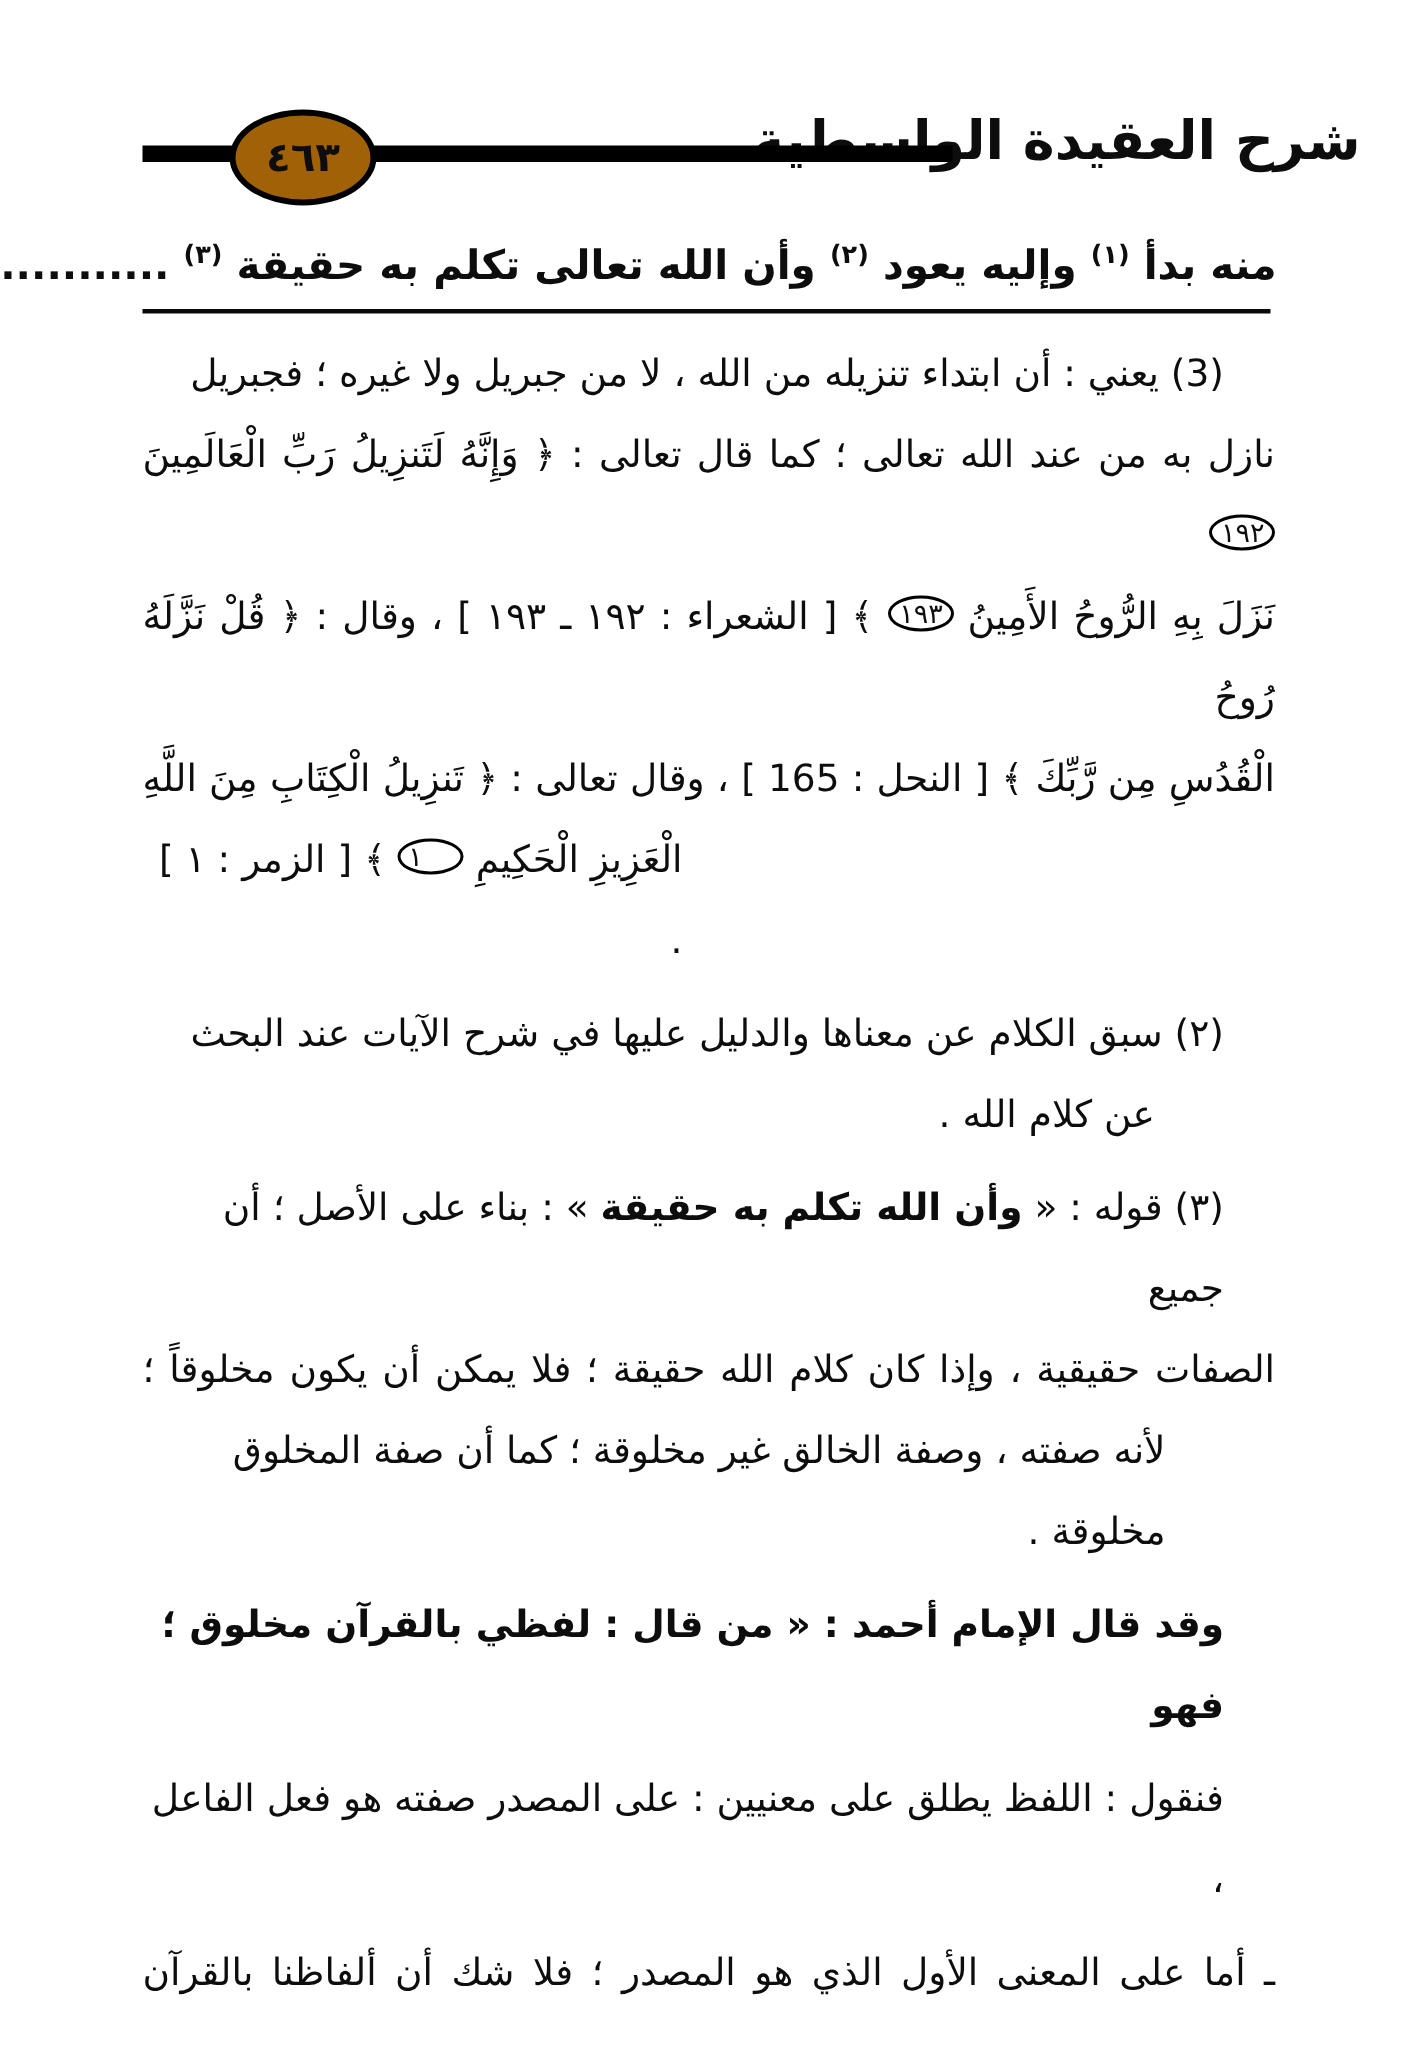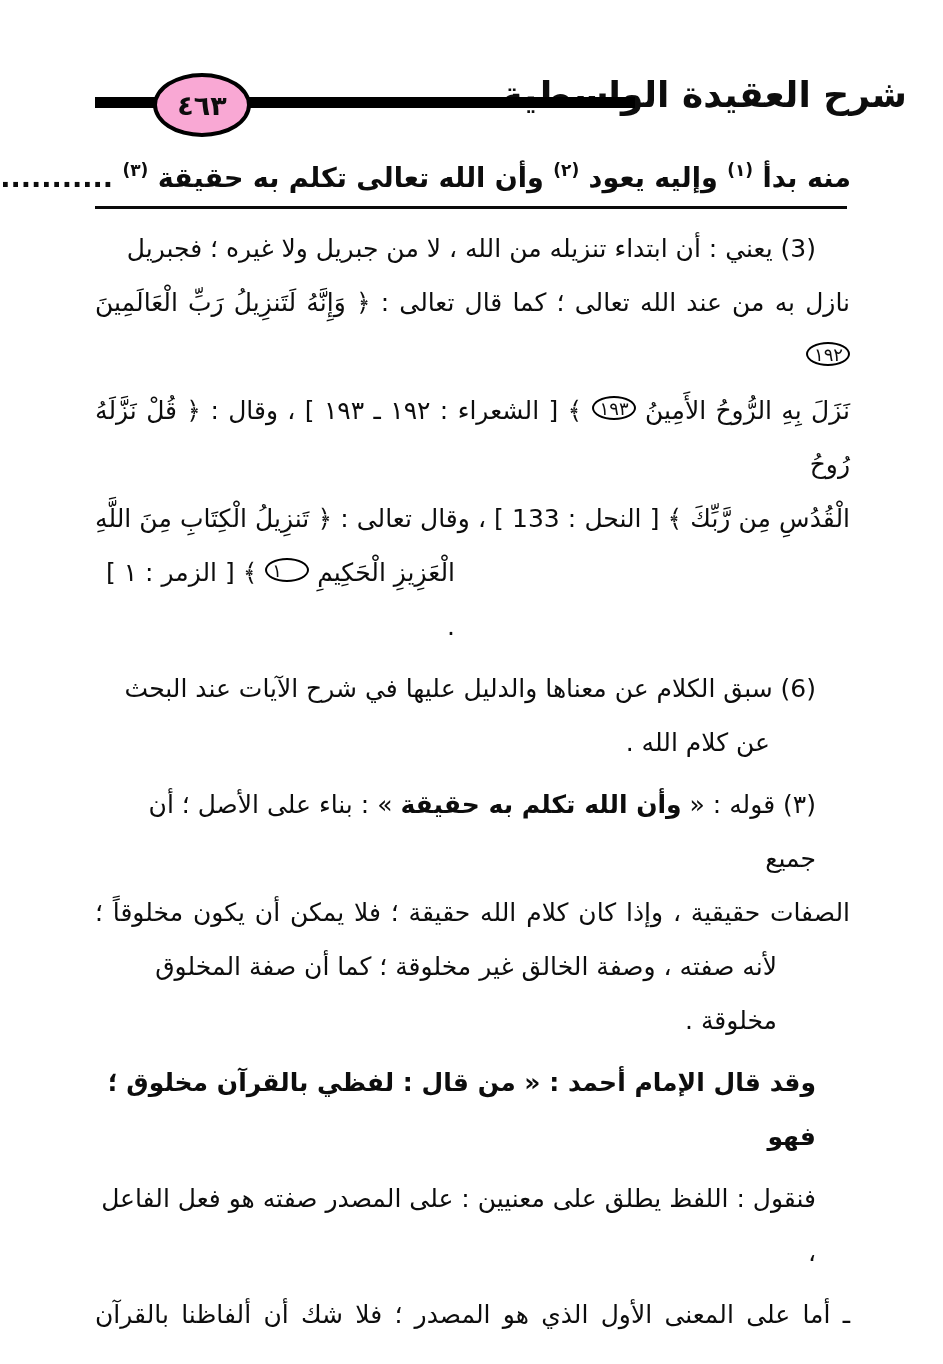--- a/index.html
+++ b/index.html
@@ -14,21 +14,21 @@
     position:absolute;top:74px;right:36px;
     font-size:36px;font-weight:bold;letter-spacing:-1px;
     white-space:nowrap;
   }
   .header-bar{
     position:absolute;top:97px;left:95px;width:540px;height:11px;
     background:#000;
   }
   .page-badge{
     position:absolute;top:73px;left:153px;width:90px;height:56px;
-    background:#f9a8d4;border:4px solid #000;border-radius:50%;
+    background:#a16207;border:4px solid #000;border-radius:50%;
     display:flex;align-items:center;justify-content:center;
     font-size:27px;font-weight:bold;z-index:2;
   }
   
   .matn{
     position:absolute;top:146px;right:92px;left:90px;
     font-size:27px;font-weight:bold;text-align:right;
     white-space:nowrap;line-height:48px;
   }
   .matn sup{font-size:17px;vertical-align:11px;letter-spacing:-1px;}
@@ -67,25 +67,25 @@
 
 <div class="matn">منه بدأ <sup>(١)</sup> وإليه يعود <sup>(٢)</sup> وأن الله تعالى تكلم به حقيقة <sup>(٣)</sup><span class="dots"> ............</span></div>
 
 <div class="fn-rule"></div>
 
 <div class="footnotes">
     <div class="fn-block">
       <div class="fn-line" style="padding-right: 34px;">(3) يعني : أن ابتداء تنزيله من الله ، لا من جبريل ولا غيره ؛ فجبريل</div>
       <div class="fn-line just">نازل به من عند الله تعالى ؛ كما قال تعالى : ﴿ وَإِنَّهُ لَتَنزِيلُ رَبِّ الْعَالَمِينَ <span class="vnum">١٩٢</span></div>
       <div class="fn-line just">نَزَلَ بِهِ الرُّوحُ الأَمِينُ <span class="vnum">١٩٣</span> ﴾ [ الشعراء : ١٩٢ ـ ١٩٣ ] ، وقال : ﴿ قُلْ نَزَّلَهُ رُوحُ</div>
-      <div class="fn-line just">الْقُدُسِ مِن رَّبِّكَ ﴾ [ النحل : 133 ] ، وقال تعالى : ﴿ تَنزِيلُ الْكِتَابِ مِنَ اللَّهِ</div>
+      <div class="fn-line just">الْقُدُسِ مِن رَّبِّكَ ﴾ [ النحل : 165 ] ، وقال تعالى : ﴿ تَنزِيلُ الْكِتَابِ مِنَ اللَّهِ</div>
       <div class="fn-line" style="padding-right: 395px;">الْعَزِيزِ الْحَكِيمِ <span class="vnum">١</span> ﴾ [ الزمر : ١ ] .</div>
     </div>
     <div class="fn-block">
-      <div class="fn-line" style="padding-right: 34px;">(6) سبق الكلام عن معناها والدليل عليها في شرح الآيات عند البحث</div>
+      <div class="fn-line" style="padding-right: 34px;">(٢) سبق الكلام عن معناها والدليل عليها في شرح الآيات عند البحث</div>
       <div class="fn-line" style="padding-right: 80px;">عن كلام الله .</div>
     </div>
     <div class="fn-block">
       <div class="fn-line" style="padding-right: 34px;">(٣) قوله : « <b>وأن الله تكلم به حقيقة</b> » : بناء على الأصل ؛ أن جميع</div>
       <div class="fn-line just">الصفات حقيقية ، وإذا كان كلام الله حقيقة ؛ فلا يمكن أن يكون مخلوقاً ؛</div>
       <div class="fn-line" style="padding-right: 73px;">لأنه صفته ، وصفة الخالق غير مخلوقة ؛ كما أن صفة المخلوق مخلوقة .</div>
     </div>
     <div class="fn-block">
       <div class="fn-line" style="padding-right: 34px; font-weight: bold;">وقد قال الإمام أحمد : « من قال : لفظي بالقرآن مخلوق ؛ فهو</div>
     </div>

